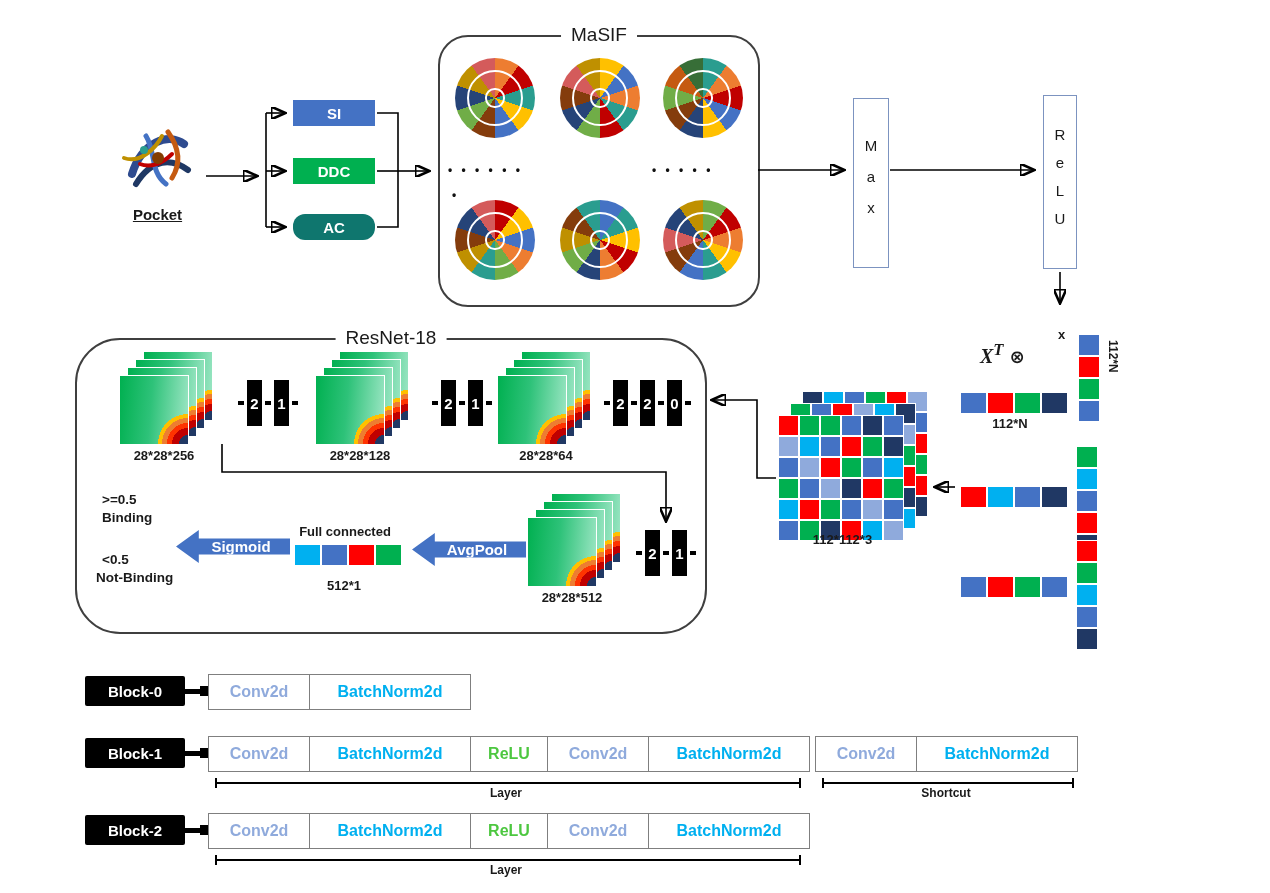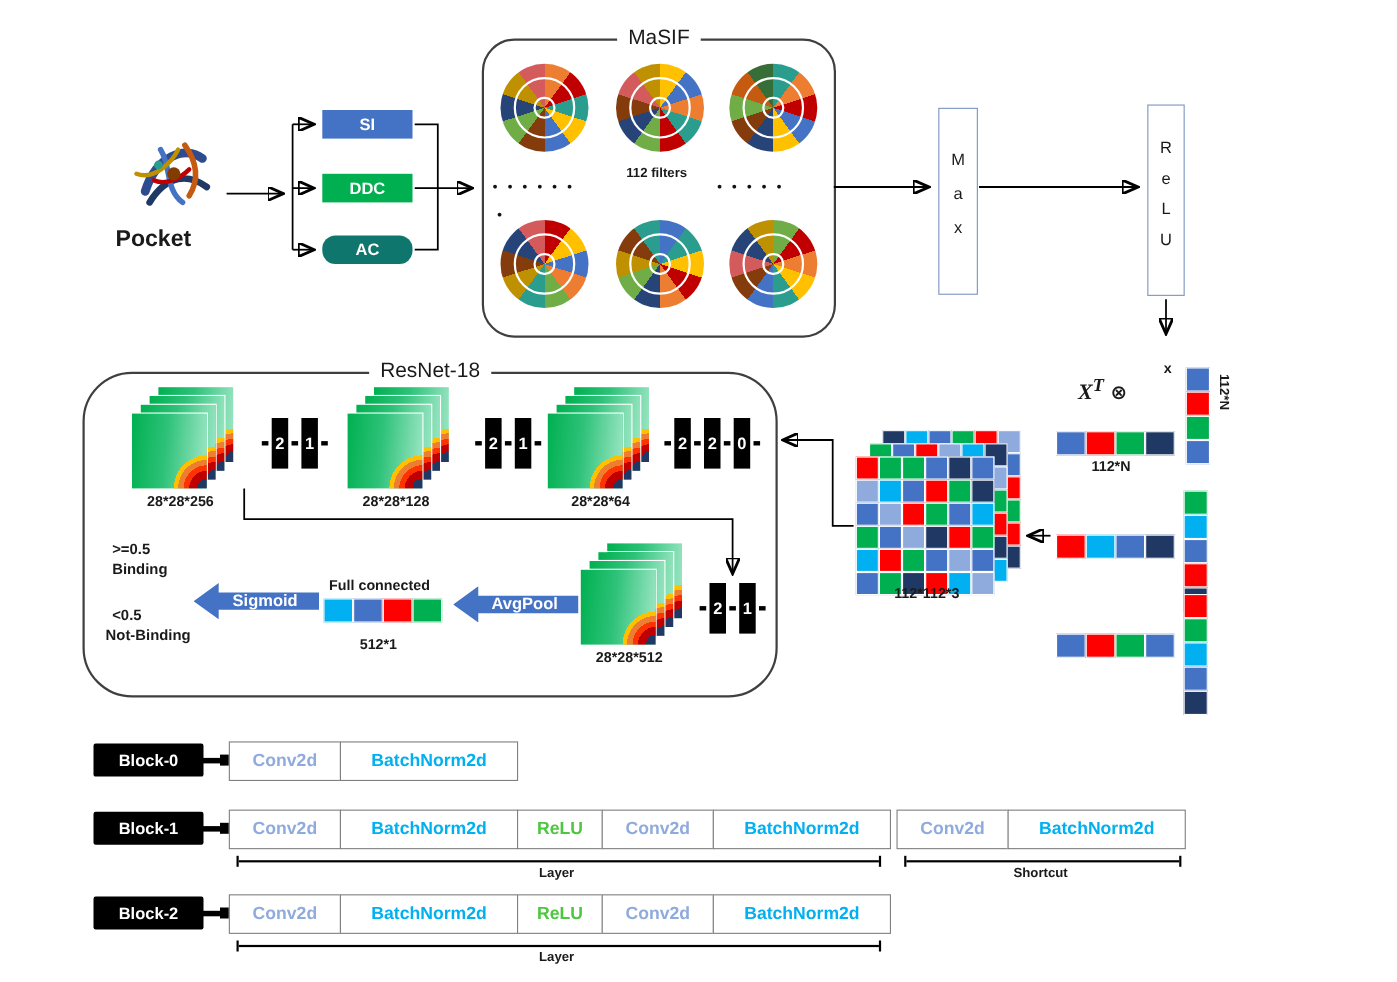--- a/index.html
+++ b/index.html
@@ -74,21 +74,21 @@
   .bconn{width:26px;height:5px;background:#000;z-index:3;}
   .bsq{width:10px;height:10px;background:#000;z-index:3;}
   .lrow{display:flex;z-index:3;}
   .lbox{height:34px;border:1px solid #7f7f7f;background:#fff;display:flex;align-items:center;
         justify-content:center;font-weight:bold;font-size:16px;margin-left:-1px;}
   .w-conv{width:100px;} .w-bn{width:160px;} .w-max{width:178px;} .w-relu{width:76px;}
   .c-conv{color:#8FAADC;} .c-bn{color:#00B0F0;} .c-max{color:#2F5496;} .c-relu{color:#4DC740;}
   .bracket{height:10px;border-left:2px solid #000;border-right:2px solid #000;
            background:linear-gradient(#000,#000) center/100% 2px no-repeat;z-index:3;}
   .caption{font-weight:bold;font-size:12px;text-align:center;z-index:3;}
-  .plabel{font-weight:bold;font-size:21px;z-index:3;}
+  .plabel{font-weight:bold;font-size:15px;text-align:center;z-index:3;text-decoration:underline;}
 </style>
 </head>
 <body>
 
 <div id="canvas">
 
   <svg class="arrows" width="1270" height="893">
     <defs>
       <marker id="ah" markerWidth="10" markerHeight="8" refX="8" refY="4" orient="auto">
         <path d="M0,0 L9,4 L0,8 z" fill="#000" stroke="none"></path>
@@ -136,21 +136,20 @@
   <div class="abs pie" style="left: 455px; top: 58px; background: conic-gradient(rgb(237, 125, 49) 0deg, rgb(237, 125, 49) 36deg, rgb(192, 0, 0) 36deg, rgb(192, 0, 0) 72deg, rgb(42, 157, 143) 72deg, rgb(42, 157, 143) 108deg, rgb(255, 192, 0) 108deg, rgb(255, 192, 0) 144deg, rgb(68, 114, 196) 144deg, rgb(68, 114, 196) 180deg, rgb(132, 60, 12) 180deg, rgb(132, 60, 12) 216deg, rgb(112, 173, 71) 216deg, rgb(112, 173, 71) 252deg, rgb(38, 68, 120) 252deg, rgb(38, 68, 120) 288deg, rgb(191, 144, 0) 288deg, rgb(191, 144, 0) 324deg, rgb(212, 91, 91) 324deg, rgb(212, 91, 91) 360deg);"></div>
   <div class="abs pie" style="left: 560px; top: 58px; background: conic-gradient(rgb(255, 192, 0) 0deg, rgb(255, 192, 0) 36deg, rgb(68, 114, 196) 36deg, rgb(68, 114, 196) 72deg, rgb(237, 125, 49) 72deg, rgb(237, 125, 49) 108deg, rgb(42, 157, 143) 108deg, rgb(42, 157, 143) 144deg, rgb(192, 0, 0) 144deg, rgb(192, 0, 0) 180deg, rgb(112, 173, 71) 180deg, rgb(112, 173, 71) 216deg, rgb(38, 68, 120) 216deg, rgb(38, 68, 120) 252deg, rgb(132, 60, 12) 252deg, rgb(132, 60, 12) 288deg, rgb(212, 91, 91) 288deg, rgb(212, 91, 91) 324deg, rgb(191, 144, 0) 324deg, rgb(191, 144, 0) 360deg);"></div>
   <div class="abs pie" style="left: 663px; top: 58px; background: conic-gradient(rgb(42, 157, 143) 0deg, rgb(42, 157, 143) 36deg, rgb(237, 125, 49) 36deg, rgb(237, 125, 49) 72deg, rgb(192, 0, 0) 72deg, rgb(192, 0, 0) 108deg, rgb(68, 114, 196) 108deg, rgb(68, 114, 196) 144deg, rgb(255, 192, 0) 144deg, rgb(255, 192, 0) 180deg, rgb(38, 68, 120) 180deg, rgb(38, 68, 120) 216deg, rgb(132, 60, 12) 216deg, rgb(132, 60, 12) 252deg, rgb(112, 173, 71) 252deg, rgb(112, 173, 71) 288deg, rgb(197, 90, 17) 288deg, rgb(197, 90, 17) 324deg, rgb(55, 110, 55) 324deg, rgb(55, 110, 55) 360deg);"></div>
   <div class="abs pie" style="left: 455px; top: 200px; background: conic-gradient(rgb(192, 0, 0) 0deg, rgb(192, 0, 0) 36deg, rgb(255, 192, 0) 36deg, rgb(255, 192, 0) 72deg, rgb(68, 114, 196) 72deg, rgb(68, 114, 196) 108deg, rgb(237, 125, 49) 108deg, rgb(237, 125, 49) 144deg, rgb(112, 173, 71) 144deg, rgb(112, 173, 71) 180deg, rgb(42, 157, 143) 180deg, rgb(42, 157, 143) 216deg, rgb(191, 144, 0) 216deg, rgb(191, 144, 0) 252deg, rgb(132, 60, 12) 252deg, rgb(132, 60, 12) 288deg, rgb(38, 68, 120) 288deg, rgb(38, 68, 120) 324deg, rgb(212, 91, 91) 324deg, rgb(212, 91, 91) 360deg);"></div>
   <div class="abs pie" style="left: 560px; top: 200px; background: conic-gradient(rgb(68, 114, 196) 0deg, rgb(68, 114, 196) 36deg, rgb(42, 157, 143) 36deg, rgb(42, 157, 143) 72deg, rgb(255, 192, 0) 72deg, rgb(255, 192, 0) 108deg, rgb(192, 0, 0) 108deg, rgb(192, 0, 0) 144deg, rgb(237, 125, 49) 144deg, rgb(237, 125, 49) 180deg, rgb(38, 68, 120) 180deg, rgb(38, 68, 120) 216deg, rgb(112, 173, 71) 216deg, rgb(112, 173, 71) 252deg, rgb(191, 144, 0) 252deg, rgb(191, 144, 0) 288deg, rgb(132, 60, 12) 288deg, rgb(132, 60, 12) 324deg, rgb(42, 157, 143) 324deg, rgb(42, 157, 143) 360deg);"></div>
   <div class="abs pie" style="left: 663px; top: 200px; background: conic-gradient(rgb(112, 173, 71) 0deg, rgb(112, 173, 71) 36deg, rgb(192, 0, 0) 36deg, rgb(192, 0, 0) 72deg, rgb(237, 125, 49) 72deg, rgb(237, 125, 49) 108deg, rgb(255, 192, 0) 108deg, rgb(255, 192, 0) 144deg, rgb(42, 157, 143) 144deg, rgb(42, 157, 143) 180deg, rgb(68, 114, 196) 180deg, rgb(68, 114, 196) 216deg, rgb(132, 60, 12) 216deg, rgb(132, 60, 12) 252deg, rgb(212, 91, 91) 252deg, rgb(212, 91, 91) 288deg, rgb(38, 68, 120) 288deg, rgb(38, 68, 120) 324deg, rgb(191, 144, 0) 324deg, rgb(191, 144, 0) 360deg);"></div>
   <div class="abs dots" style="left:448px;top:163px;width:110px;">• • • • • •</div>
   <div class="abs dots" style="left:452px;top:188px;">•</div>
   <div class="abs dots" style="left:652px;top:163px;width:100px;">• • • • •</div>
   <div class="abs masif-center" style="left:438px;top:150px;">
-    <div>112 filters</div>
   </div>
 
   <div class="abs vbox" style="left:853px;top:98px;width:34px;height:168px;">
     <span class="vword">Max</span>
   </div>
   <div class="abs vbox" style="left:1043px;top:95px;width:32px;height:172px;">
     <span class="vword" style="letter-spacing:11px;">ReLU</span>
   </div>
 
   <div class="abs formula" style="left:980px;top:340px;">

